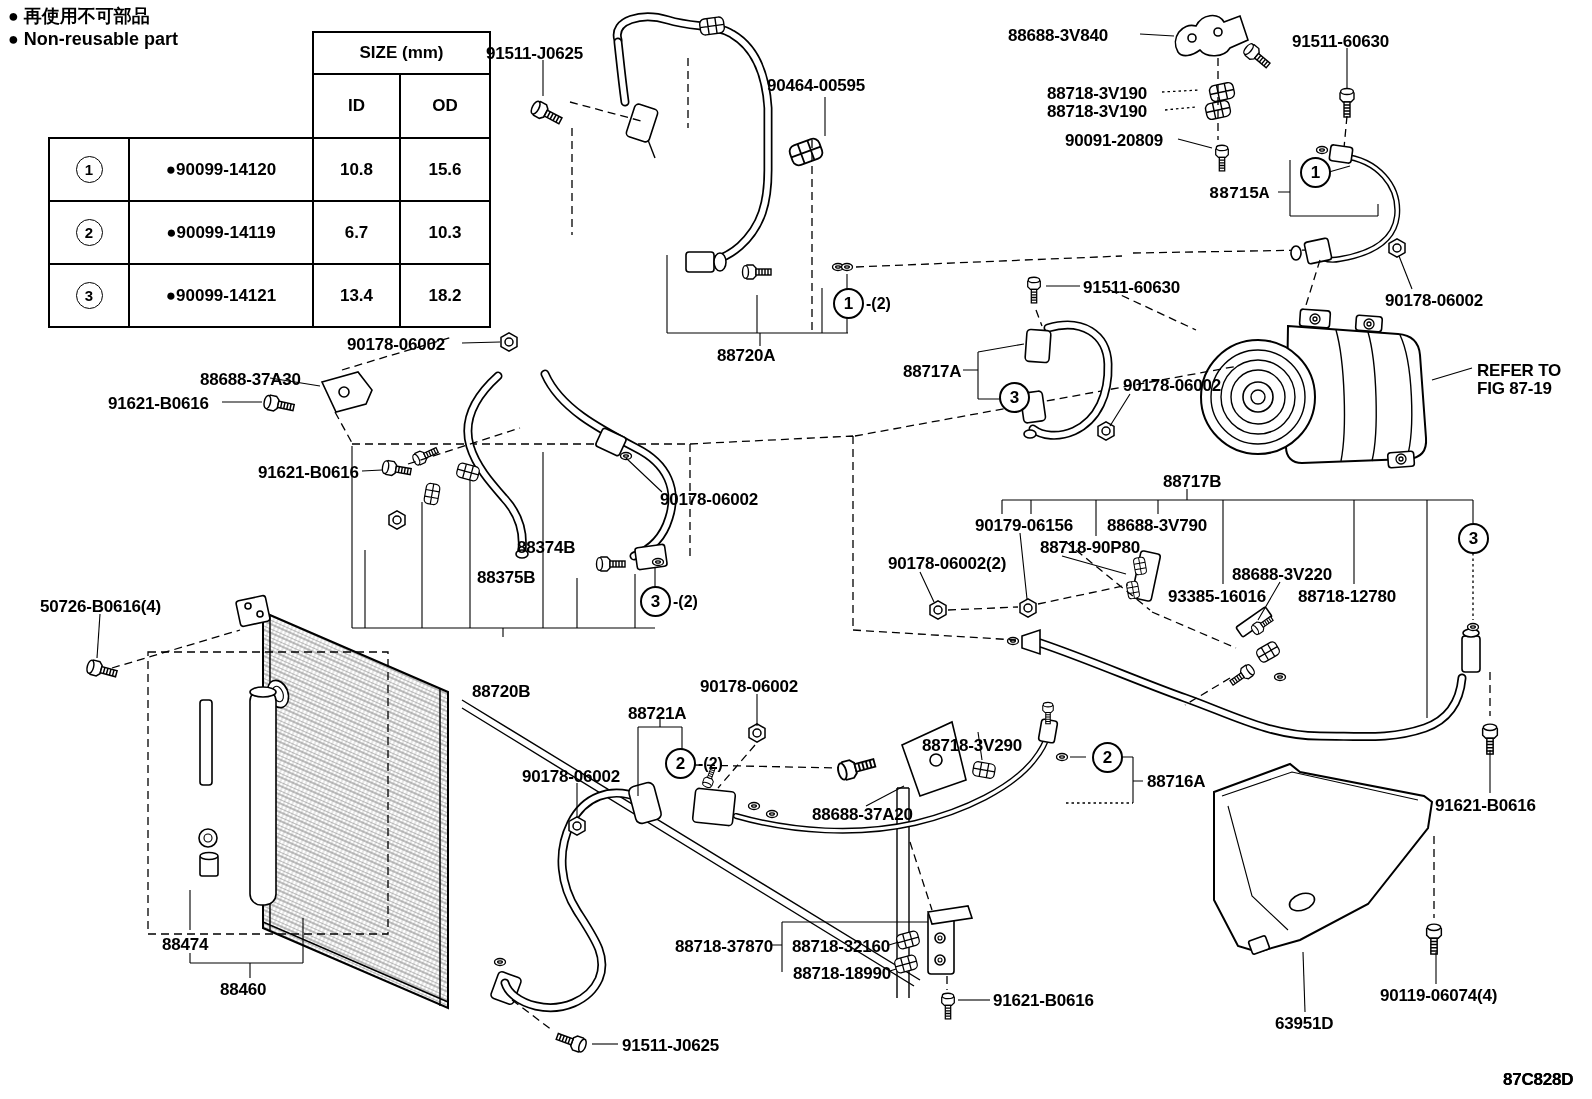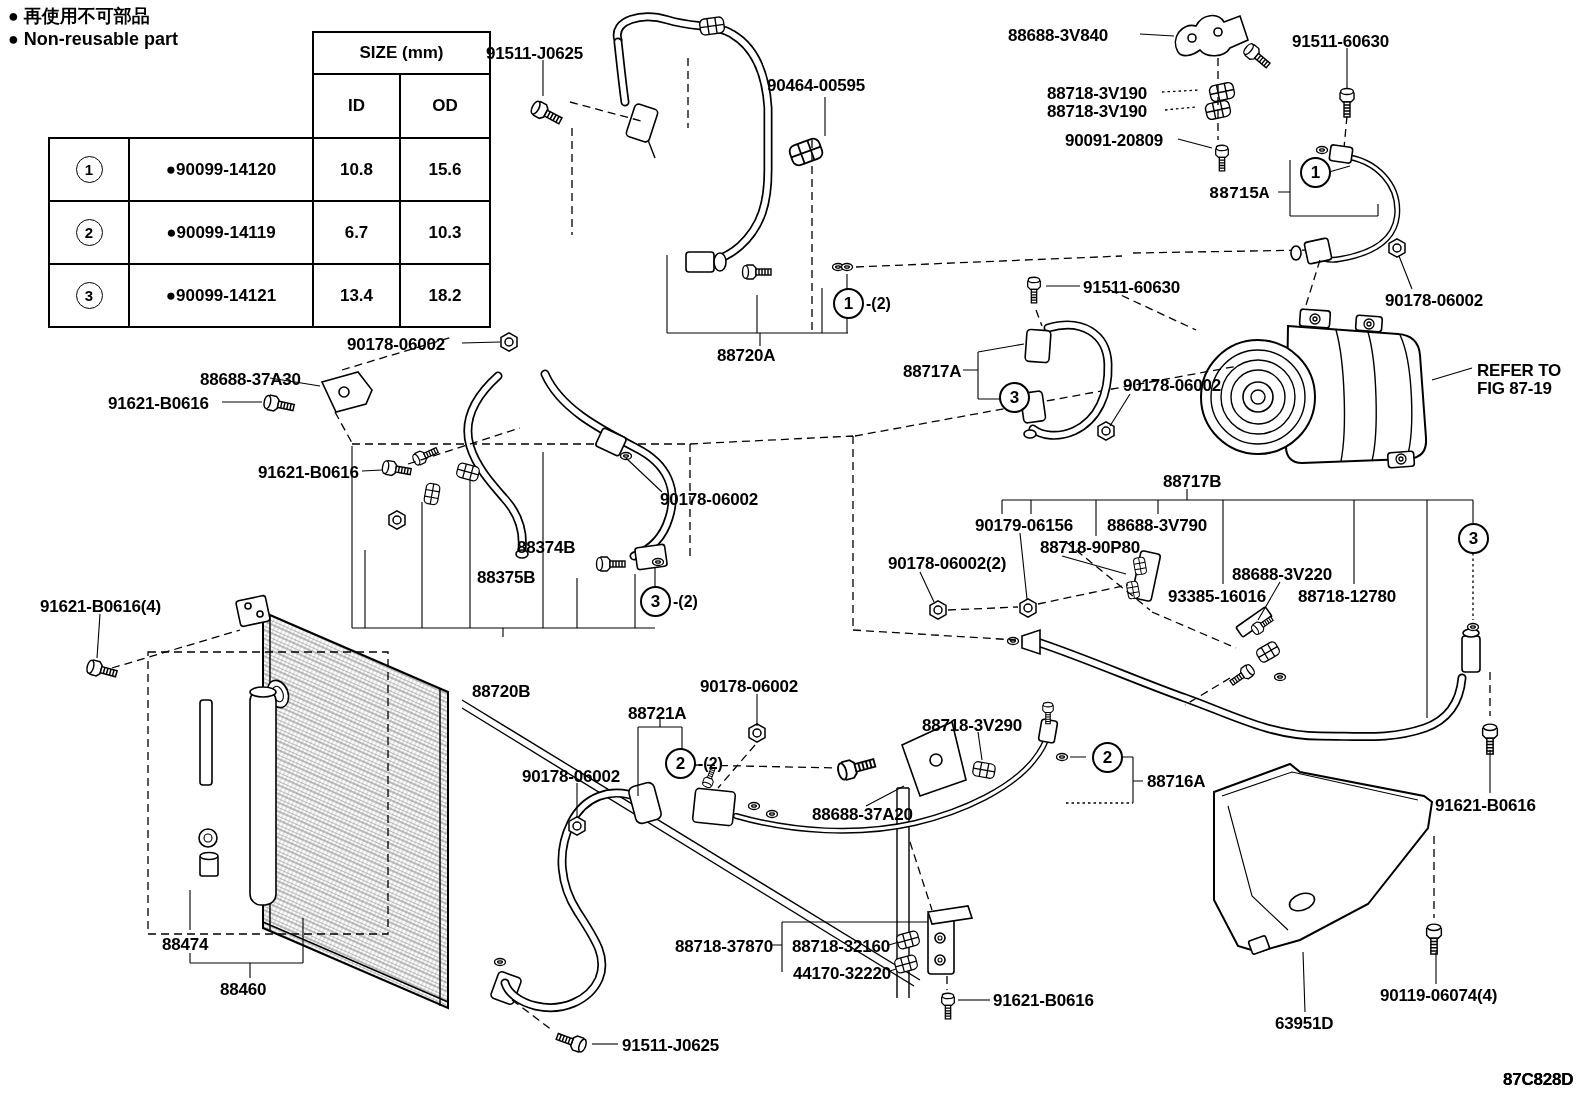--- a/index.html
+++ b/index.html
@@ -464,32 +464,32 @@
       <div class="part-label" style="left: 517px; top: 538px;">88374B</div>
       <div class="part-label" style="left: 477px; top: 568px;">88375B</div>
       <div class="part-label" style="left: 472px; top: 638px; margin-top: 44px;">88720B</div>
       <div class="part-label" style="left: 975px; top: 516px;">90179-06156</div>
       <div class="part-label" style="left: 1107px; top: 516px;">88688-3V790</div>
       <div class="part-label" style="left: 1040px; top: 538px;">88718-90P80</div>
       <div class="part-label" style="left: 888px; top: 554px;">90178-06002(2)</div>
       <div class="part-label" style="left: 1232px; top: 565px;">88688-3V220</div>
       <div class="part-label" style="left: 1168px; top: 587px;">93385-16016</div>
       <div class="part-label" style="left: 1298px; top: 587px;">88718-12780</div>
-      <div class="part-label" style="left: 40px; top: 597px;">91621-B0616(4)</div>
+      <div class="part-label" style="left: 40px; top: 597px;">50726-B0616(4)</div>
       <div class="part-label" style="left: 700px; top: 677px;">90178-06002</div>
       <div class="part-label" style="left: 628px; top: 704px;">88721A</div>
       <div class="part-label" style="left: 522px; top: 767px;">90178-06002</div>
-      <div class="part-label" style="left: 922px; top: 716px;">88718-3V290</div>
+      <div class="part-label" style="left: 922px; top: 736px;">88718-3V290</div>
       <div class="part-label" style="left: 812px; top: 805px;">88688-37A20</div>
       <div class="part-label" style="left: 1147px; top: 772px;">88716A</div>
       <div class="part-label" style="left: 162px; top: 935px;">88474</div>
       <div class="part-label" style="left: 220px; top: 980px;">88460</div>
       <div class="part-label" style="left: 675px; top: 937px;">88718-37870</div>
       <div class="part-label" style="left: 792px; top: 937px;">88718-32160</div>
-      <div class="part-label" style="left: 793px; top: 964px;">44170-32220</div>
+      <div class="part-label" style="left: 793px; top: 964px;">88718-18990</div>
       <div class="part-label" style="left: 993px; top: 991px;">91621-B0616</div>
       <div class="part-label" style="left: 622px; top: 1036px;">91511-J0625</div>
       <div class="part-label" style="left: 1435px; top: 796px;">91621-B0616</div>
       <div class="part-label" style="left: 1275px; top: 1014px;">63951D</div>
       <div class="part-label" style="left: 1380px; top: 986px;">90119-06074(4)</div>
       <div class="part-label" style="left: 1503px; top: 1070px;">87C828D</div>
       <div class="callout" style="left: 1300px; top: 157px;">
         <span class="co-circle">1</span>
       </div>
       <div class="callout" style="left: 833px; top: 288px;">

